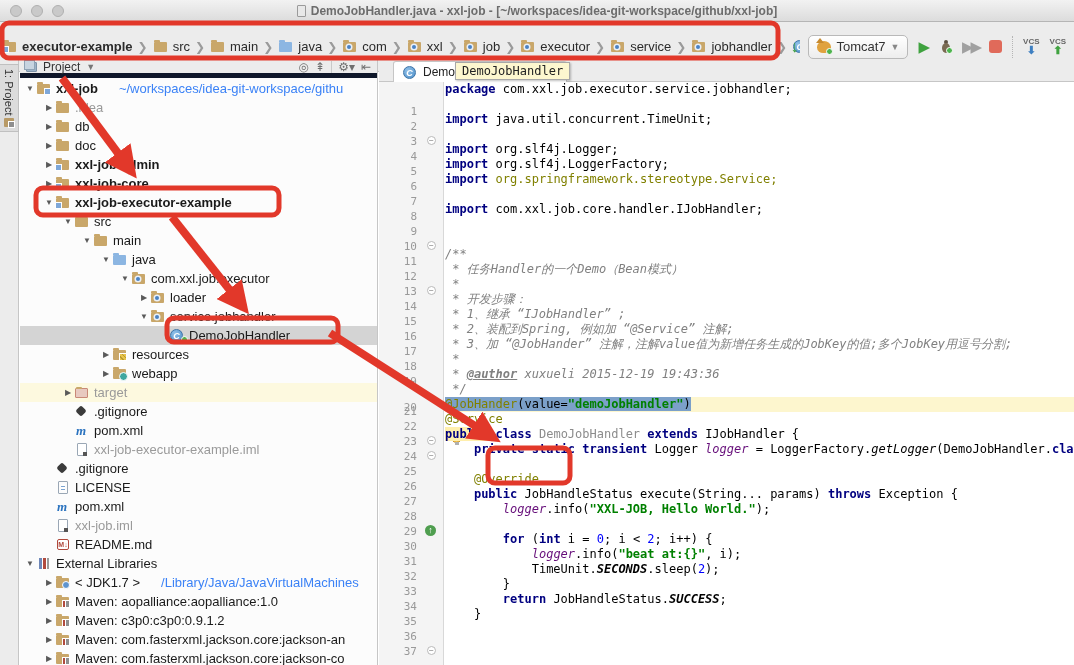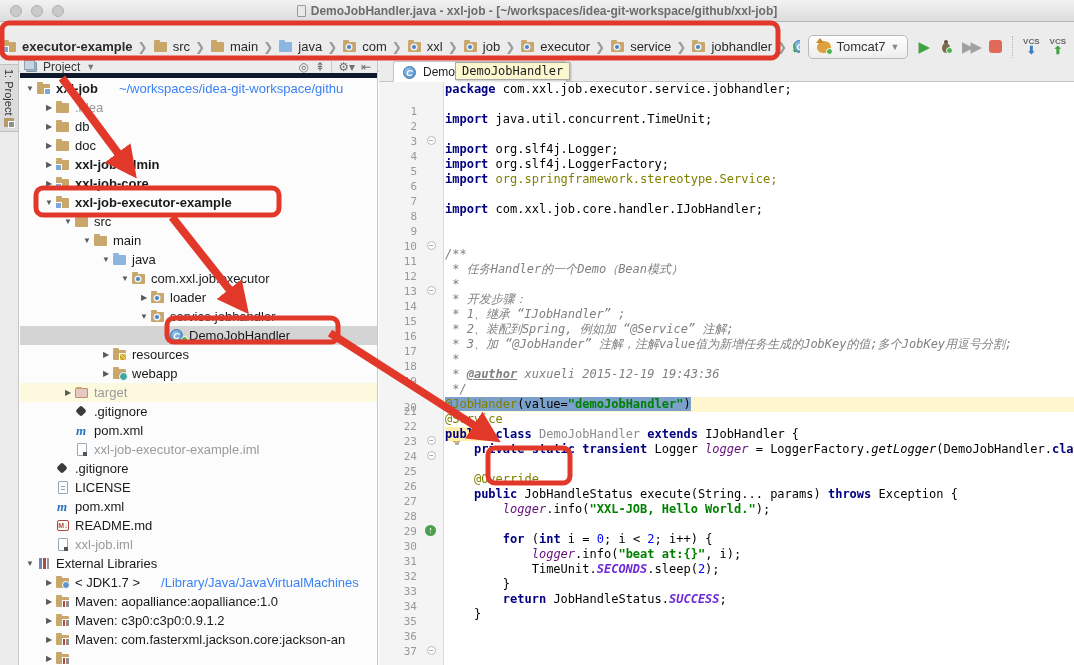--- a/index.html
+++ b/index.html
@@ -115,21 +115,21 @@
   .cline { height:15px; white-space:pre; }
   .cline.cur { background:#fdf6ce; }
   .sel { background:#7ba0c9; }
   .k { color:#000080; font-weight:bold; }
   .p { color:#000; }
   .a { color:#808000; }
   .s { color:#008000; font-weight:bold; }
   .c { color:#808080; font-style:italic; }
   .ct { color:#808080; font-style:italic; font-weight:bold; text-decoration:underline; }
   .f { color:#660e7a; font-style:italic; }
-  .sf { color:#6d28d9; font-style:italic; font-weight:bold; }
+  .sf { color:#000000; font-style:italic; font-weight:bold; }
   .m { font-style:italic; }
   .n { color:#0000ff; }
   .dimtxt { color:#8c8c8c; }
   .khl { color:#000080; font-weight:bold; background:#ffefad; }
 
   #context-chip { position:absolute; left:76px; top:2px; background:#fdf7cf; border:1px solid #a8a8a8; box-shadow:1px 1px 2px rgba(0,0,0,.25);
     font:12px "DejaVu Sans Mono", monospace; color:#222; padding:1px 6px; z-index:10; }
 
   
   #overlay { position:absolute; left:0; top:0; width:1074px; height:665px; pointer-events:none; z-index:50; }
@@ -432,32 +432,32 @@
         </div>
         <div class="trow" style="padding-left: 23px;">
           <span class="arrow"></span>
           <span class="t-ico mvn">
             <span class="m">m</span>
           </span>
           <span class="tlabel">pom.xml</span>
         </div>
         <div class="trow" style="padding-left: 23px;">
           <span class="arrow"></span>
+          <span class="t-ico iml">
+            <span class="d"></span>
+          </span>
+          <span class="tlabel dim">xxl-job.iml</span>
+        </div>
+        <div class="trow" style="padding-left: 23px;">
+          <span class="arrow"></span>
           <span class="t-ico md">
             <span class="d2">M↓</span>
           </span>
           <span class="tlabel">README.md</span>
         </div>
-        <div class="trow" style="padding-left: 23px;">
-          <span class="arrow"></span>
-          <span class="t-ico iml">
-            <span class="d"></span>
-          </span>
-          <span class="tlabel dim">xxl-job.iml</span>
-        </div>
         <div class="trow" style="padding-left: 4px;">
           <span class="arrow">▼</span>
           <span class="t-ico extlib">
             <span class="b"></span>
           </span>
           <span class="tlabel">External Libraries</span>
         </div>
         <div class="trow" style="padding-left: 23px;">
           <span class="arrow">▶</span>
           <span class="t-ico jdk">
@@ -485,20 +485,21 @@
           <span class="t-ico lib">
             <span class="f"></span>
           </span>
           <span class="tlabel">Maven: com.fasterxml.jackson.core:jackson-an</span>
         </div>
         <div class="trow" style="padding-left: 23px;">
           <span class="arrow">▶</span>
           <span class="t-ico lib">
             <span class="f"></span>
           </span>
+          <span class="tlabel">Maven: com.fasterxml.jackson.core:jackson-co</span>
         </div>
       </div>
   </div>
 
   <div id="editor">
     <div id="tabbar">
       <div id="tab">
         <span class="t-ico class-ico" style="width:14px">
             <span class="c">C</span>
           </span>

